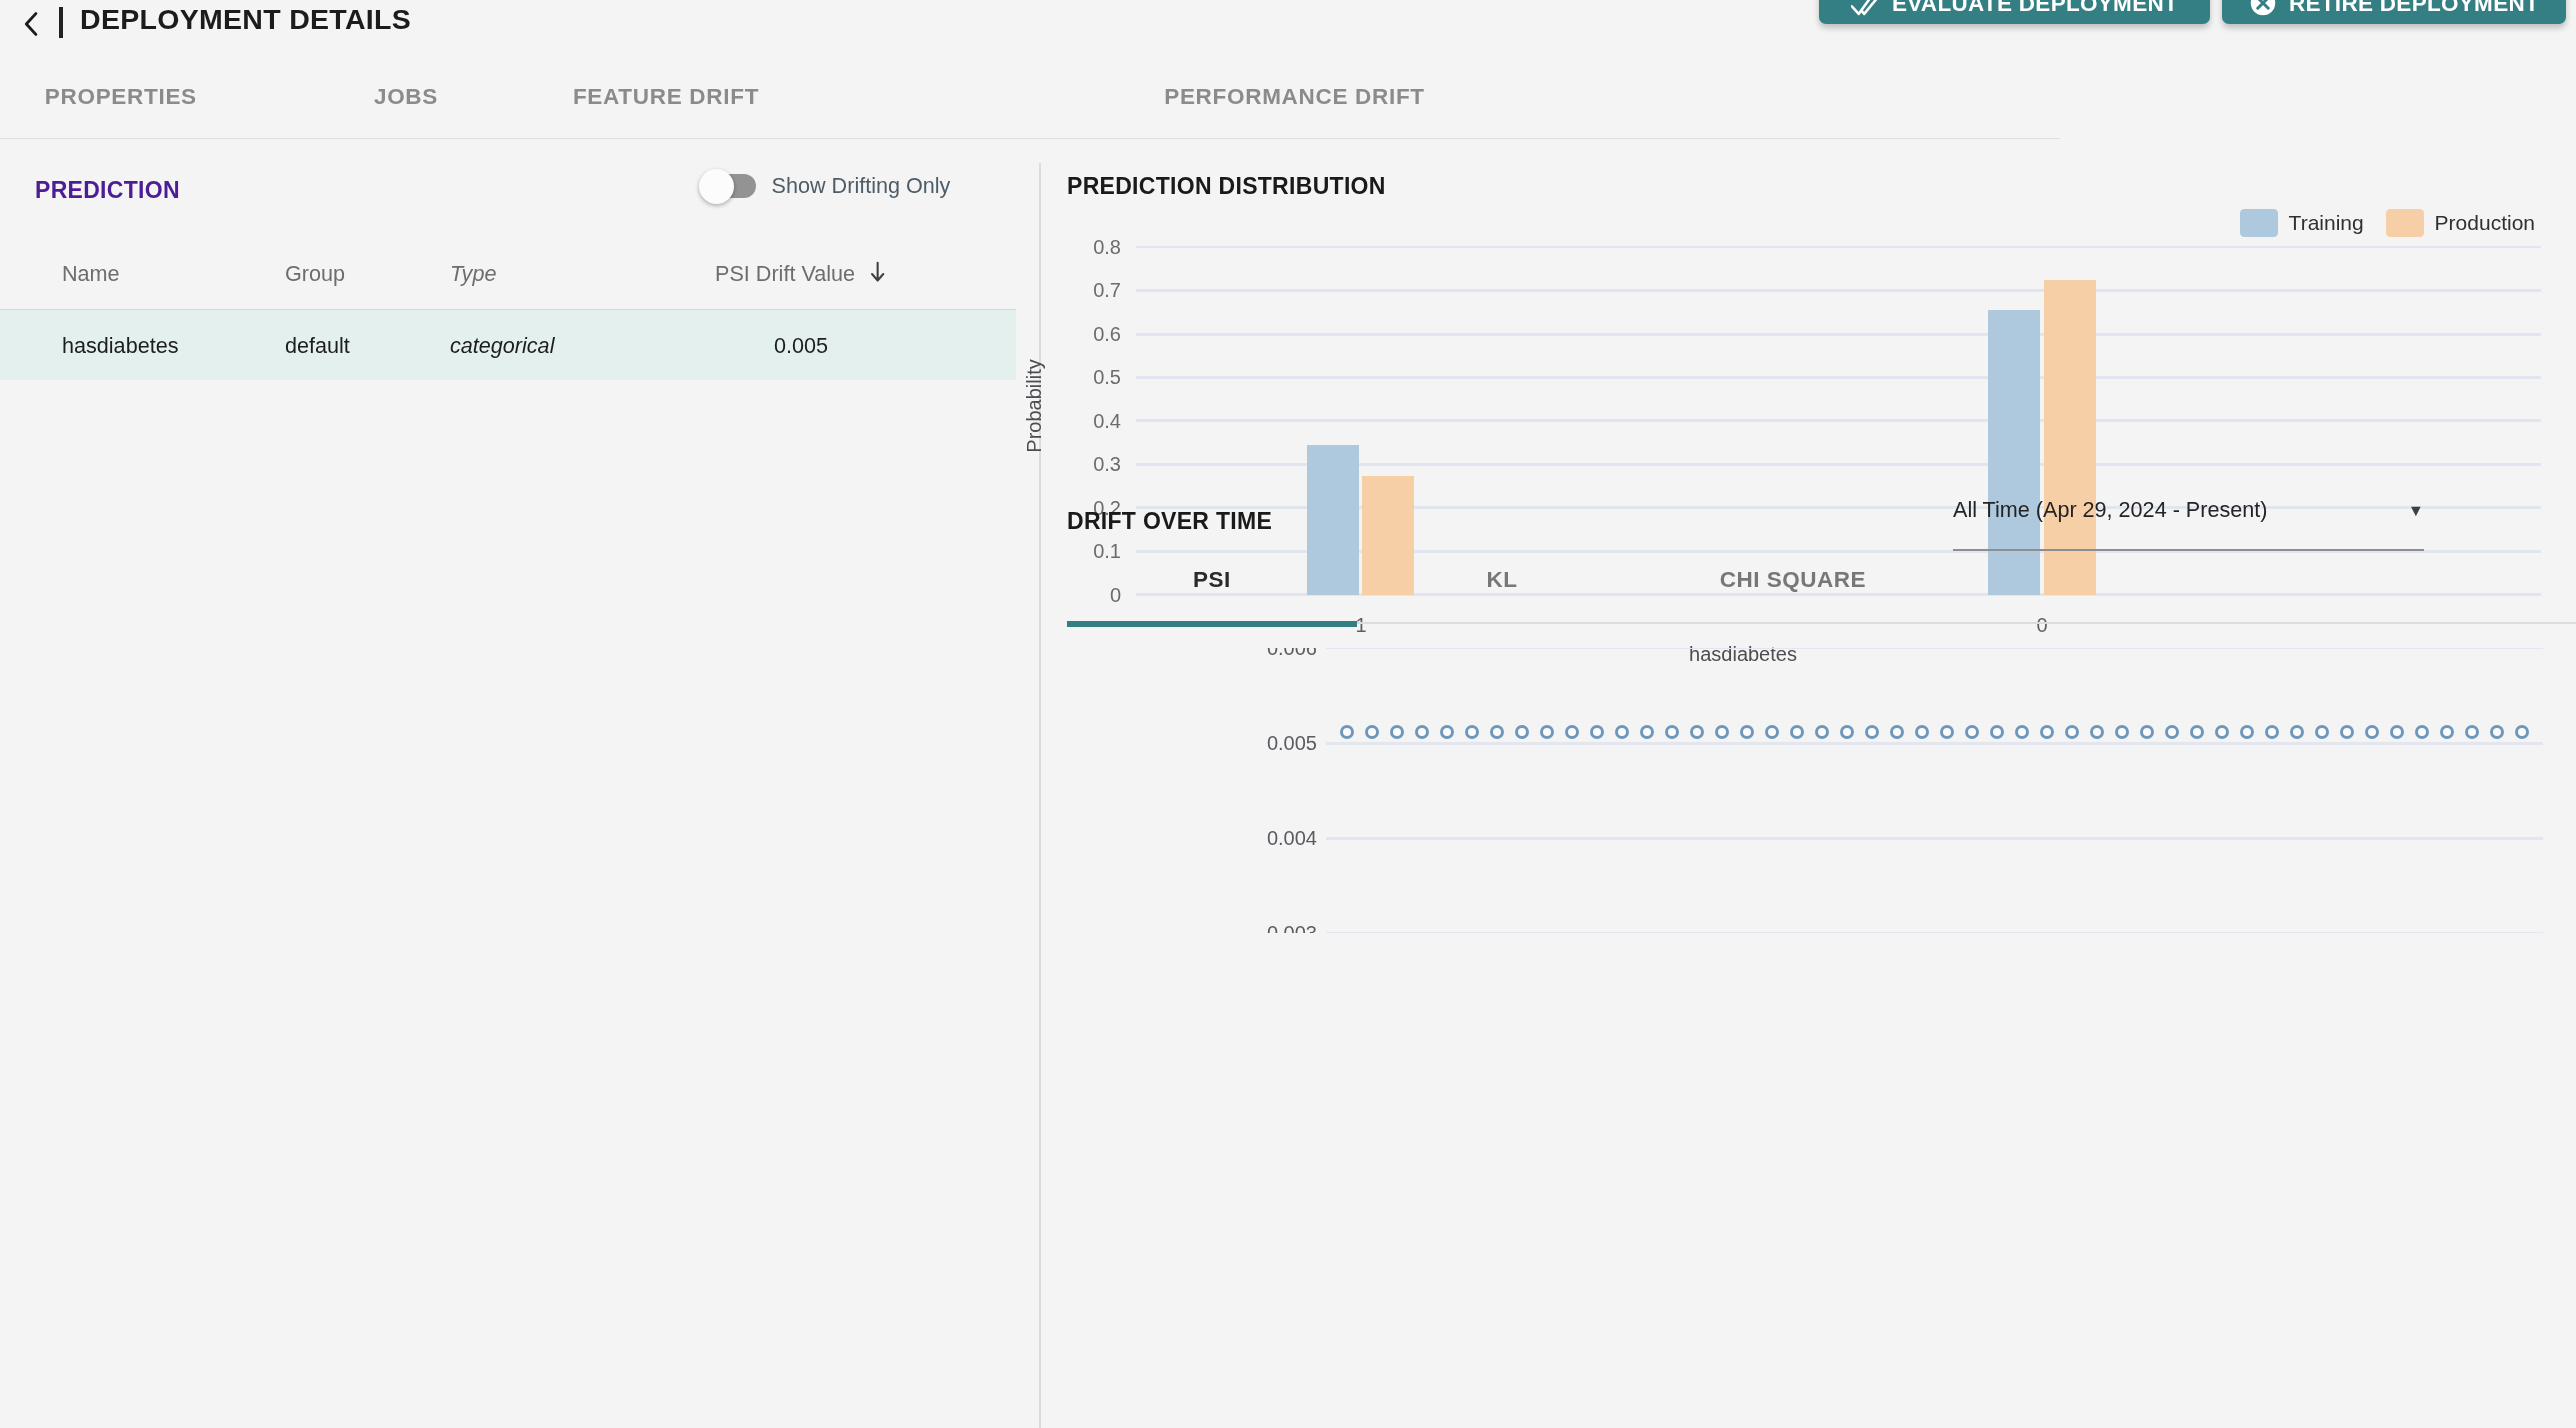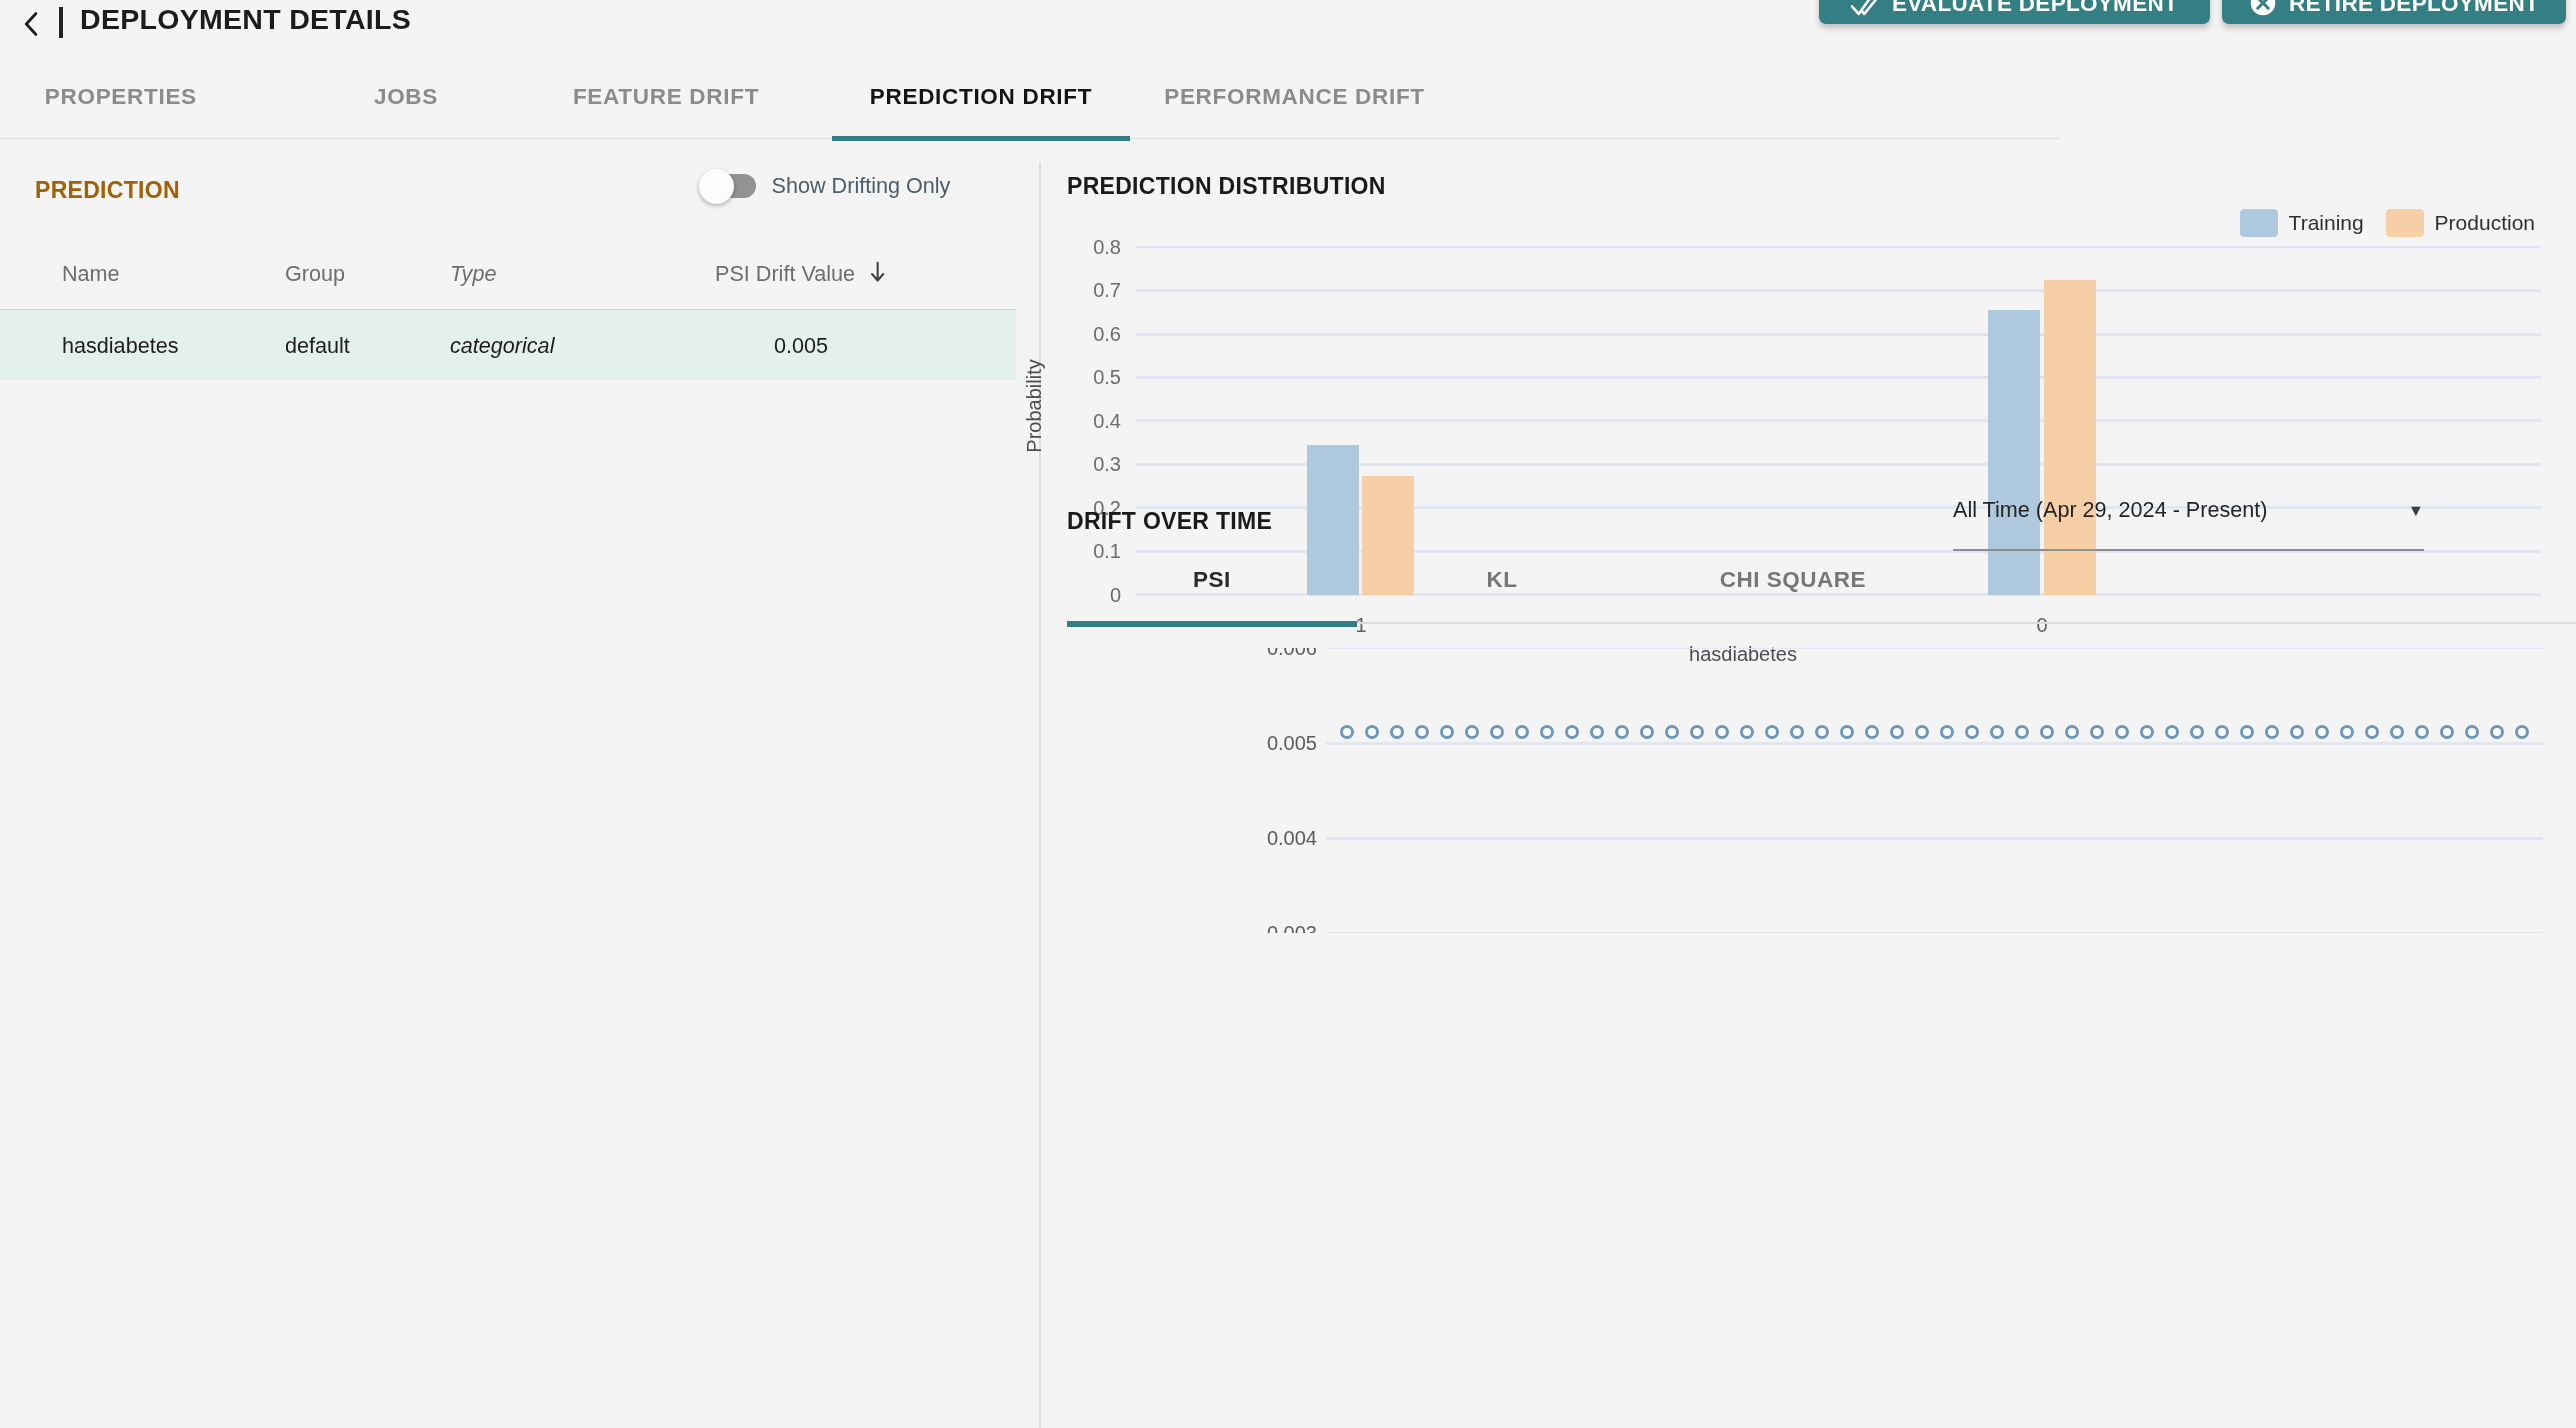--- a/index.html
+++ b/index.html
@@ -73,21 +73,21 @@
     position: absolute; left: 1039px; top: 163px;
     width: 1.7px; height: 1266px; background: #dcdcdc;
   }
 
   
   #left-pane {
     position: absolute; left: 0; top: 138px; width: 1039px; height: 1290px;
   }
   #prediction-heading {
     position: absolute; left: 35px; top: 39px;
-    font-size: 23px; font-weight: bold; color: #a16207; letter-spacing: 0.3px;
+    font-size: 23px; font-weight: bold; color: #4c1d95; letter-spacing: 0.3px;
   }
   #drift-toggle-wrap {
     position: absolute; left: 702px; top: 35px;
     display: flex; align-items: center; gap: 15.6px; cursor: pointer;
   }
   #drift-toggle {
     width: 54px; height: 24px; border-radius: 14px;
     background: #939393; position: relative;
   }
   #drift-toggle .knob {
@@ -268,21 +268,20 @@
       </svg>
     </span>
     <span>RETIRE DEPLOYMENT</span>
   </button>
 </div>
 
 <div id="tabbar">
   <div class="tab" id="tab-0">PROPERTIES</div>
   <div class="tab" id="tab-1">JOBS</div>
   <div class="tab" id="tab-2">FEATURE DRIFT</div>
-  <div class="tab active" id="tab-3">PREDICTION DRIFT</div>
   <div class="tab" id="tab-4">PERFORMANCE DRIFT</div>
 </div>
 
 <div id="pane-divider"></div>
 
 <div id="left-pane">
   <div id="prediction-heading">PREDICTION</div>
 
   <div id="drift-toggle-wrap">
     <div id="drift-toggle">

